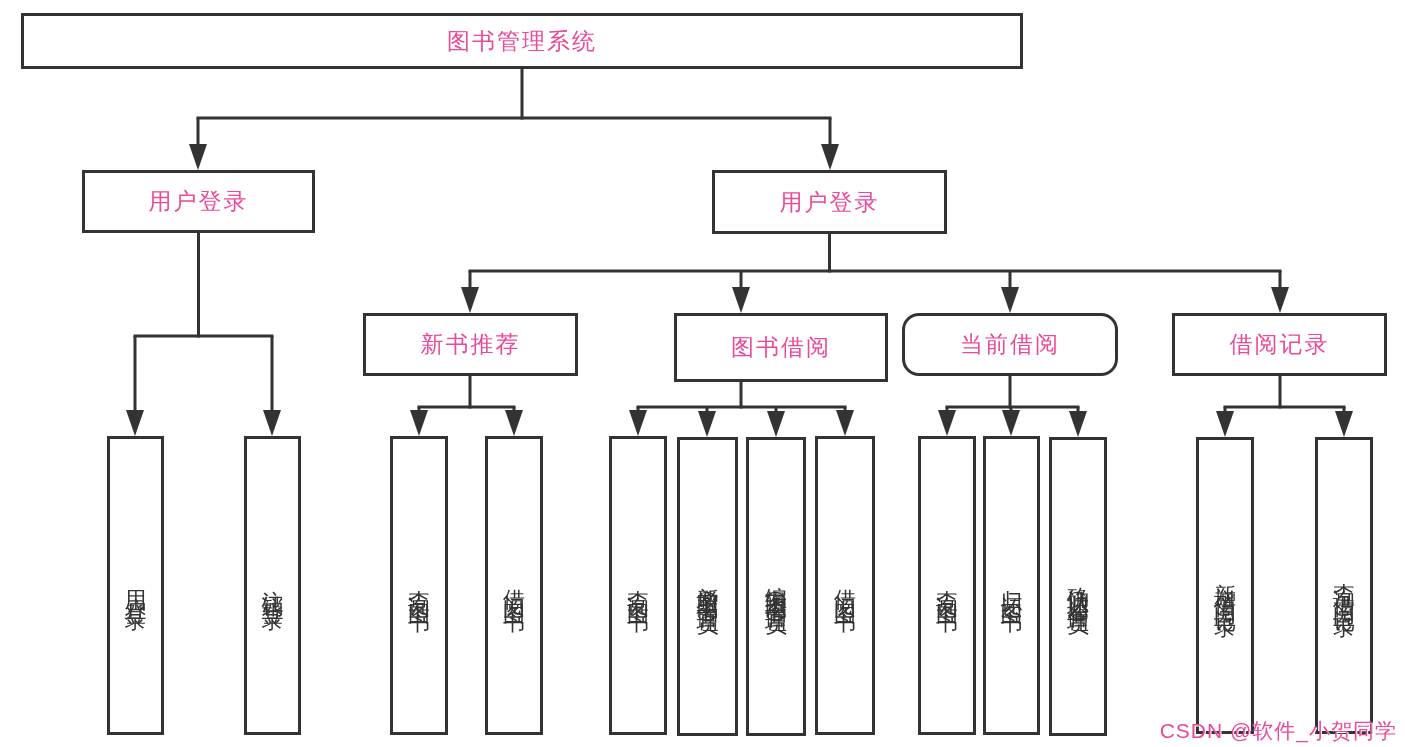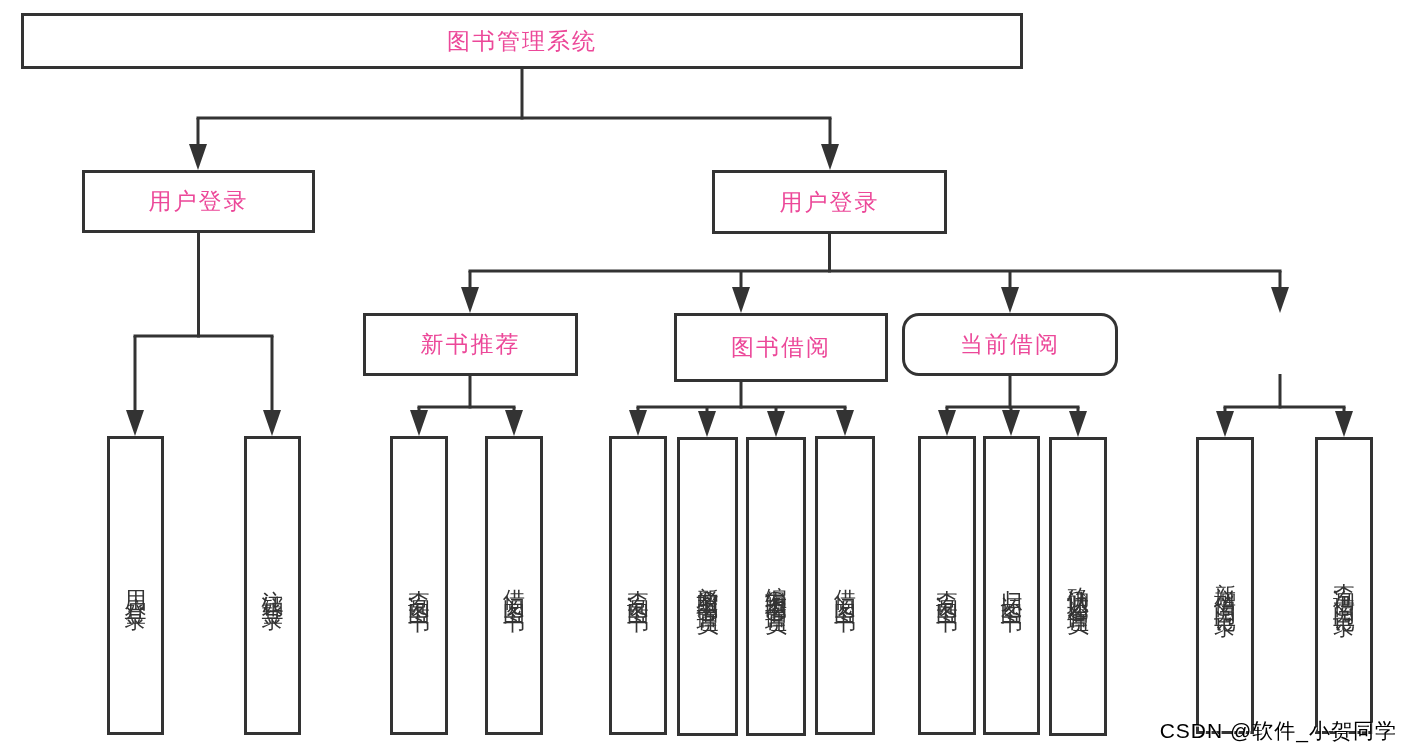--- a/index.html
+++ b/index.html
@@ -53,21 +53,21 @@
     white-space: nowrap;
   }
   .vnode.dense .vtext {
     letter-spacing: 4px;
   }
   #watermark {
     position: absolute;
     right: 8px;
     bottom: 2px;
     font-size: 21px;
-    color: #000000;
+    color: #ec4899;
     text-shadow: 1px 1px 0 #ffffff;
     letter-spacing: 1px;
     pointer-events: none;
   }
 </style>
 </head>
 <body>
 
 <div id="stage">
 
@@ -139,20 +139,23 @@
 
   <div class="hnode" style="left:363px; top:313px; width:215px; height:63px;">
     <span>新书推荐</span>
   </div>
   <div class="hnode" style="left:634px; top:313px; width:214px; height:69px;margin-left:40px;">
     <span>图书借阅</span>
   </div>
   <div class="hnode" style="left:902px; top:313px; width:216px; height:63px;border-radius:17px;">
     <span>当前借阅</span>
   </div>
+  <div class="hnode" style="left:1172px; top:313px; width:215px; height:63px;">
+    <span>借阅记录</span>
+  </div>
 
   <div class="vnode" style="left:107px; top:436px; width:57px; height:299px;">
     <span class="vtext">用户登录</span>
   </div>
   <div class="vnode" style="left:244px; top:436px; width:57px; height:299px;">
     <span class="vtext">注销登录</span>
   </div>
 
   <div class="vnode" style="left:390px; top:436px; width:58px; height:299px;">
     <span class="vtext">查询图书</span>

